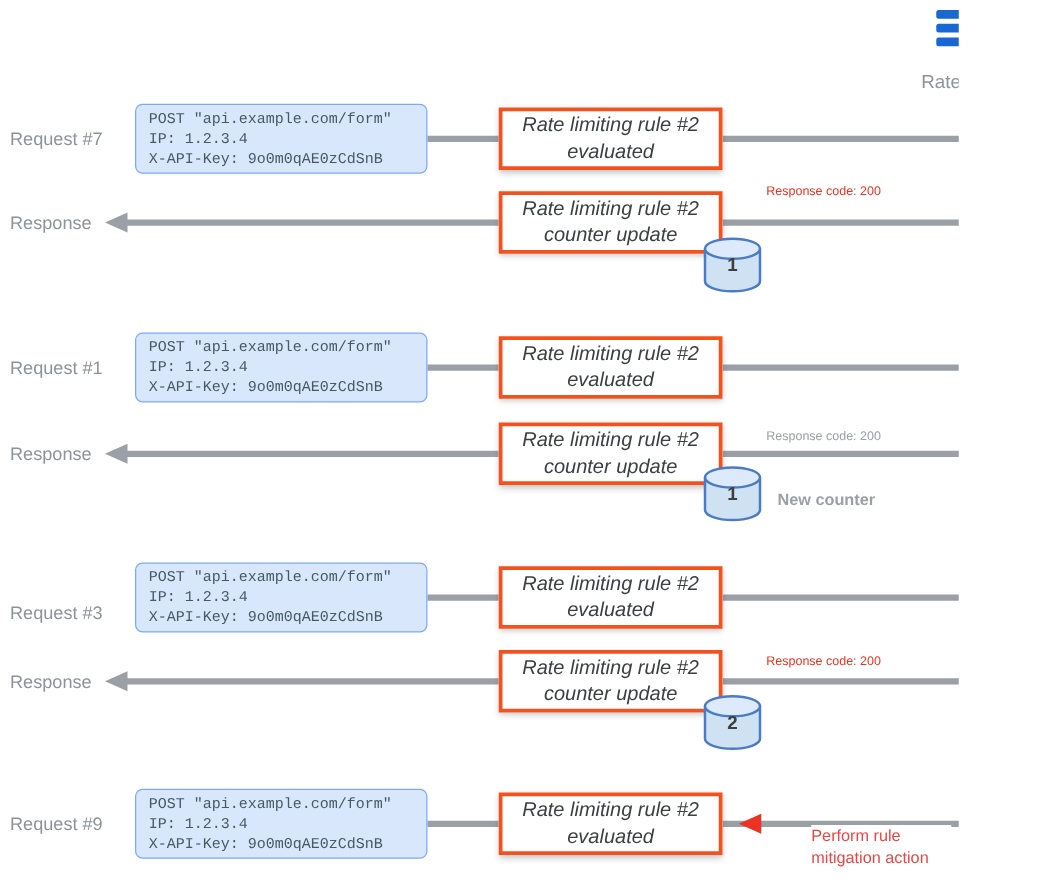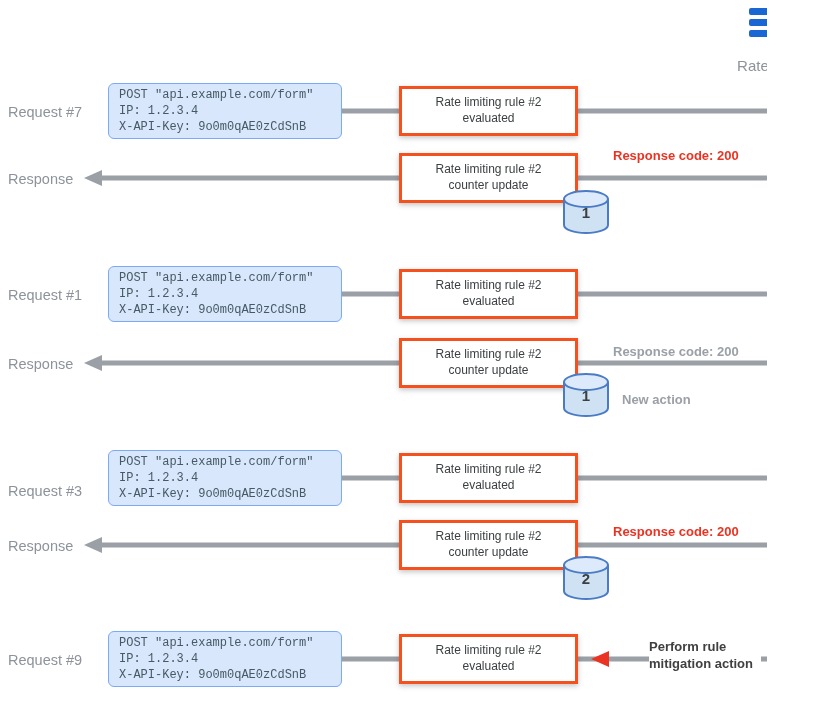--- a/index.html
+++ b/index.html
@@ -13,30 +13,30 @@
     background:#d9e7fc; border:1.5px solid #7baaf7; border-radius:6px;
     padding:5px 10px; display:flex; flex-direction:column; justify-content:center; gap:1px;
     font-family:"Liberation Mono","DejaVu Sans Mono",monospace;
     font-size:12px; line-height:15px; color:#455a64; z-index:2;
   }
   .rule-box {
     position:absolute; left:399px; width:179px; height:50px;
     background:#ffffff; border:3px solid #f4511e;
     box-shadow:0 2px 5px rgba(60,64,67,.3);
     display:flex; flex-direction:column; align-items:center; justify-content:center;
-    font-size:12px; line-height:1.32; color:#3c4043; text-align:center; z-index:2;
+    font-size:16px; line-height:1.32; color:#3c4043; text-align:center; z-index:2;font-style:italic;
   }
   .side-label { position:absolute; left:8px; width:90px; height:20px; font-size:14.5px; line-height:20px; color:#8d939a; z-index:2; }
-  .annotation { position:absolute; font-size:13px; font-weight:bold; white-space:nowrap; z-index:3; }
+  .annotation { position:absolute; font-size:10px; font-weight:normal; white-space:nowrap; z-index:3; }
   .annotation.red  { color:#ea3323; }
   .annotation.gray { color:#9aa0a6; }
   .note { position:absolute; font-size:13px; font-weight:bold; color:#9aa0a6; white-space:nowrap; z-index:3; }
   .action-note {
-    position:absolute; left:649px; top:638px; width:112px;
-    background:#ffffff; font-size:13px; font-weight:bold; color:#404040; line-height:17px; z-index:4;
+    position:absolute; left:649px; top:660px; width:112px;
+    background:#ffffff; font-size:13px; font-weight:normal; color:#ef4444; line-height:17px; z-index:4;
   }
   .cylinder { position:absolute; width:48px; height:46px; z-index:5; }
   .cylinder .num {
     position:absolute; left:0; top:15px; width:100%; text-align:center;
     font-size:15px; font-weight:bold; color:#3c4043;
   }
   .actor-icon { position:absolute; left:747px; top:4px; width:54px; height:46px; z-index:2; }
   .actor-label { position:absolute; left:710px; top:57px; width:130px; text-align:center; font-size:15px; color:#8d939a; z-index:2; }
 </style>
 </head>
@@ -123,21 +123,21 @@
     <span>counter update</span>
   </div>
   <div class="annotation gray" style="left:613px; top:344px">Response code: 200</div>
   <div class="cylinder" style="left:562px; top:372px">
     <svg viewBox="0 0 48 46" width="48" height="46">
       <path d="M 2 10 L 2 36 A 22 8 0 0 0 46 36 L 46 10" fill="#cfe2f3" stroke="#4a7bc4" stroke-width="2"></path>
       <ellipse cx="24" cy="10" rx="22" ry="8" fill="#ddeafc" stroke="#4a7bc4" stroke-width="2"></ellipse>
     </svg>
     <div class="num">1</div>
   </div>
-  <div class="note" style="left:622px; top:392px">New action</div>
+  <div class="note" style="left:622px; top:392px">New counter</div>
 
   <div class="side-label" style="top:481px">Request #3</div>
   <div class="code-box" style="top:450px">
     <div>POST "api.example.com/form"</div>
     <div>IP: 1.2.3.4</div>
     <div>X-API-Key: 9o0m0qAE0zCdSnB</div>
   </div>
   <div class="rule-box" style="top:453px">
     <span>Rate limiting rule #2</span>
     <span>evaluated</span>

